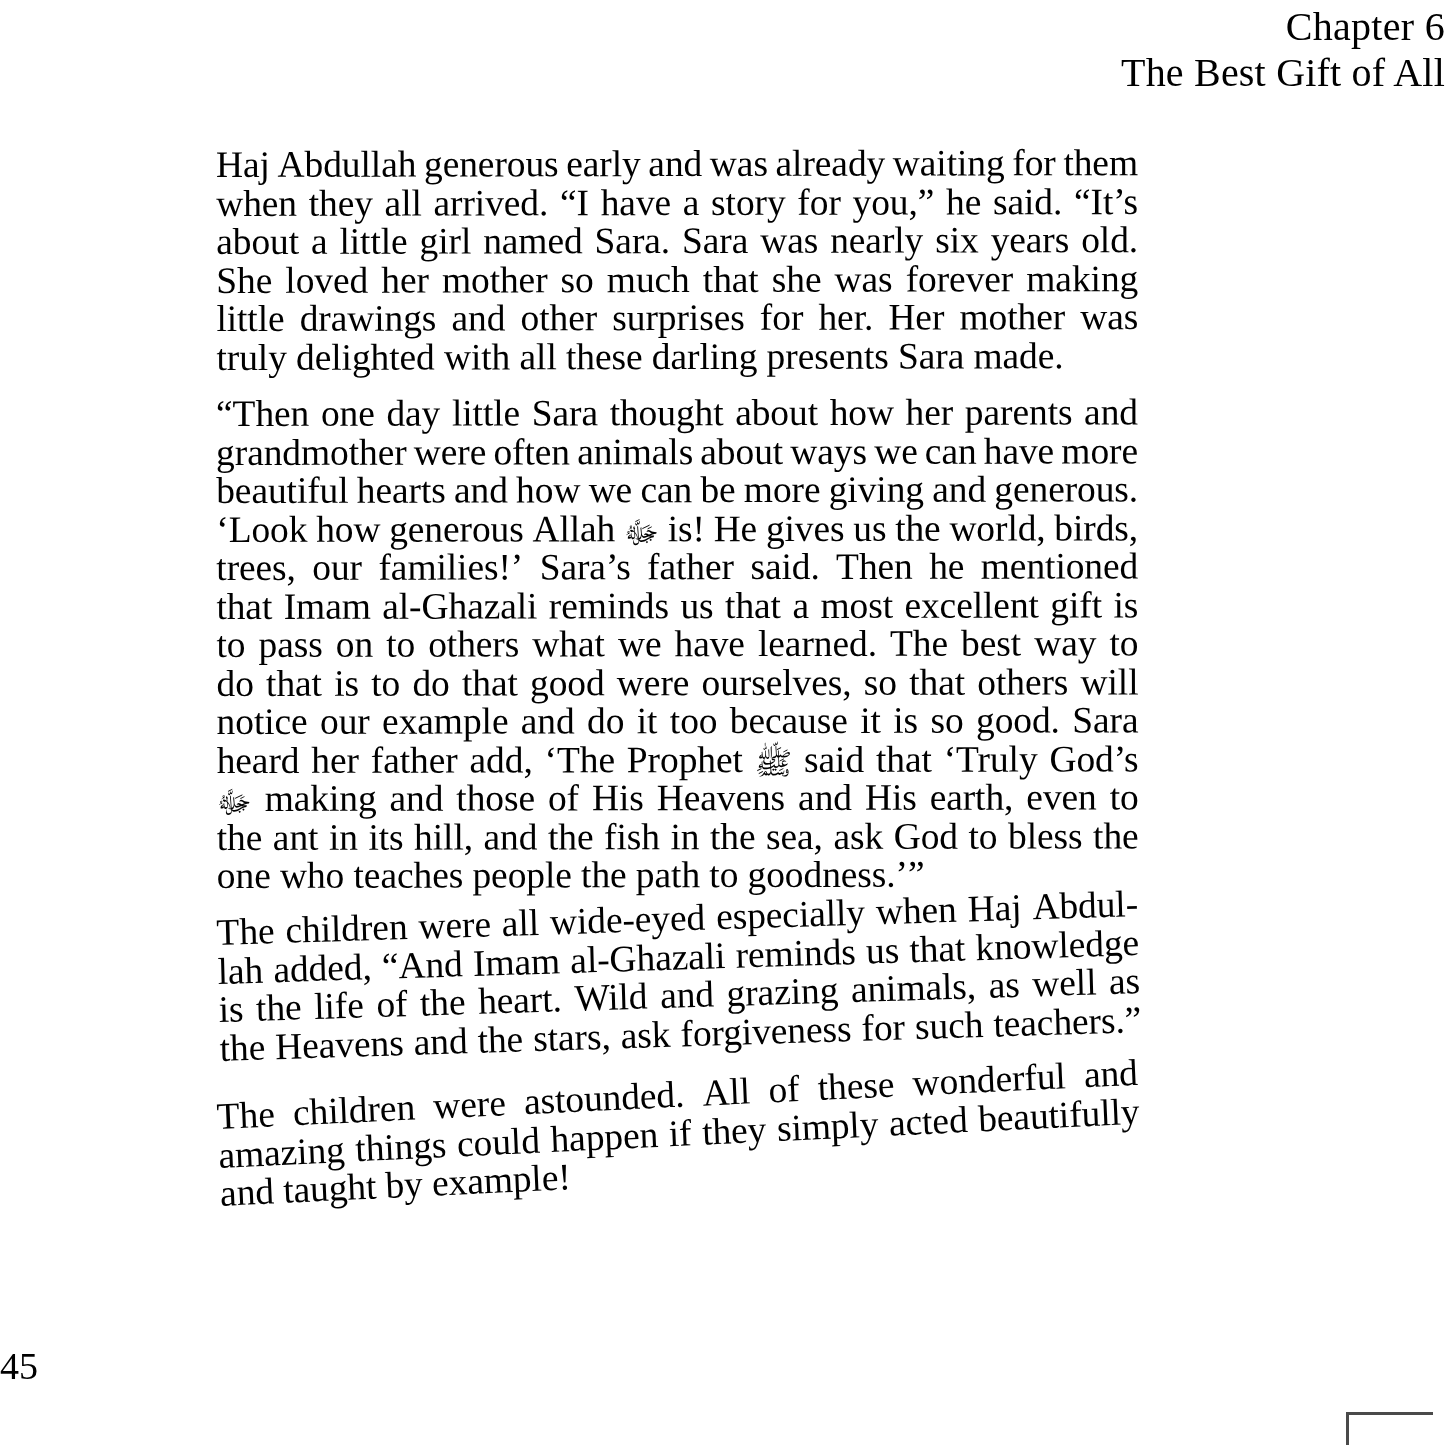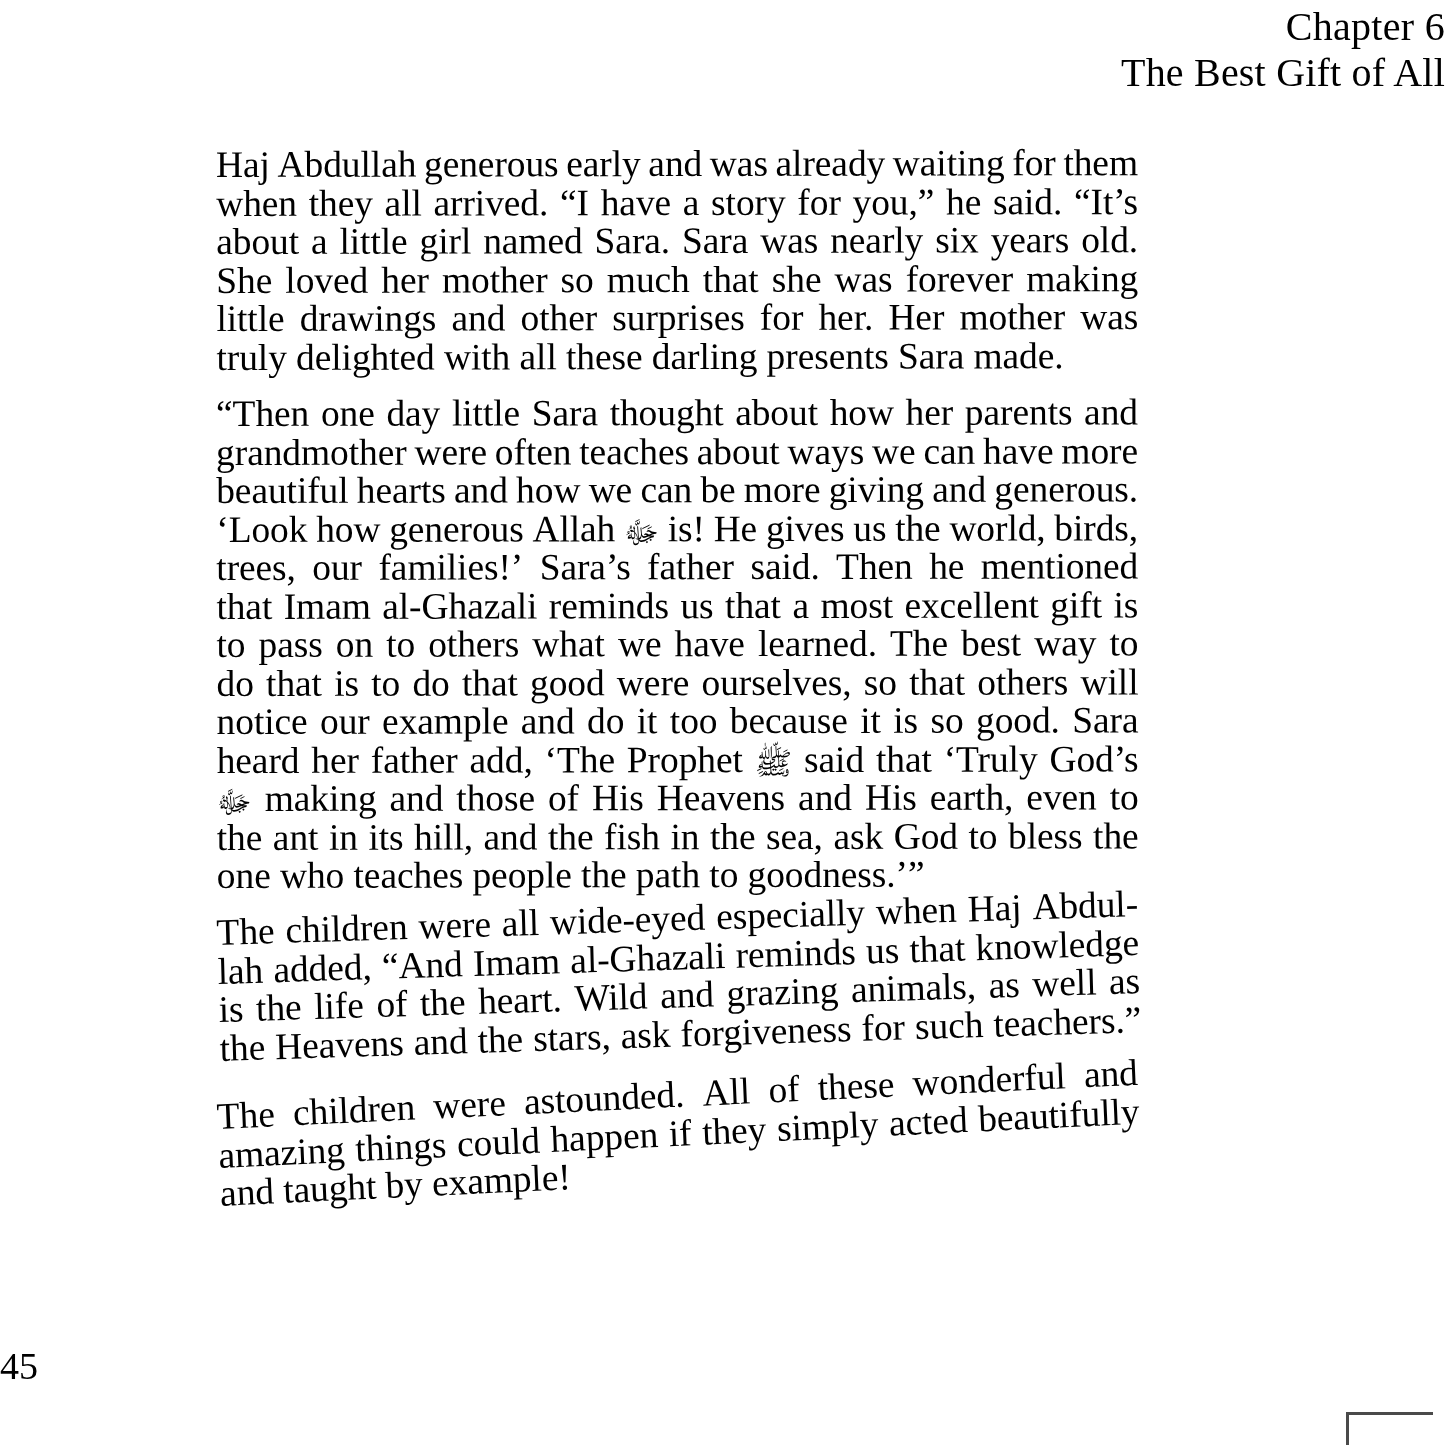--- a/index.html
+++ b/index.html
@@ -206,21 +206,21 @@
           <span>about</span>
           <span>how</span>
           <span>her</span>
           <span>parents</span>
           <span>and</span>
         </span>
       <span class="ln j">
           <span>grandmother</span>
           <span>were</span>
           <span>often</span>
-          <span>teaches</span>
+          <span>animals</span>
           <span>about</span>
           <span>ways</span>
           <span>we</span>
           <span>can</span>
           <span>have</span>
           <span>more</span>
         </span>
       <span class="ln j">
           <span>beautiful</span>
           <span>hearts</span>

